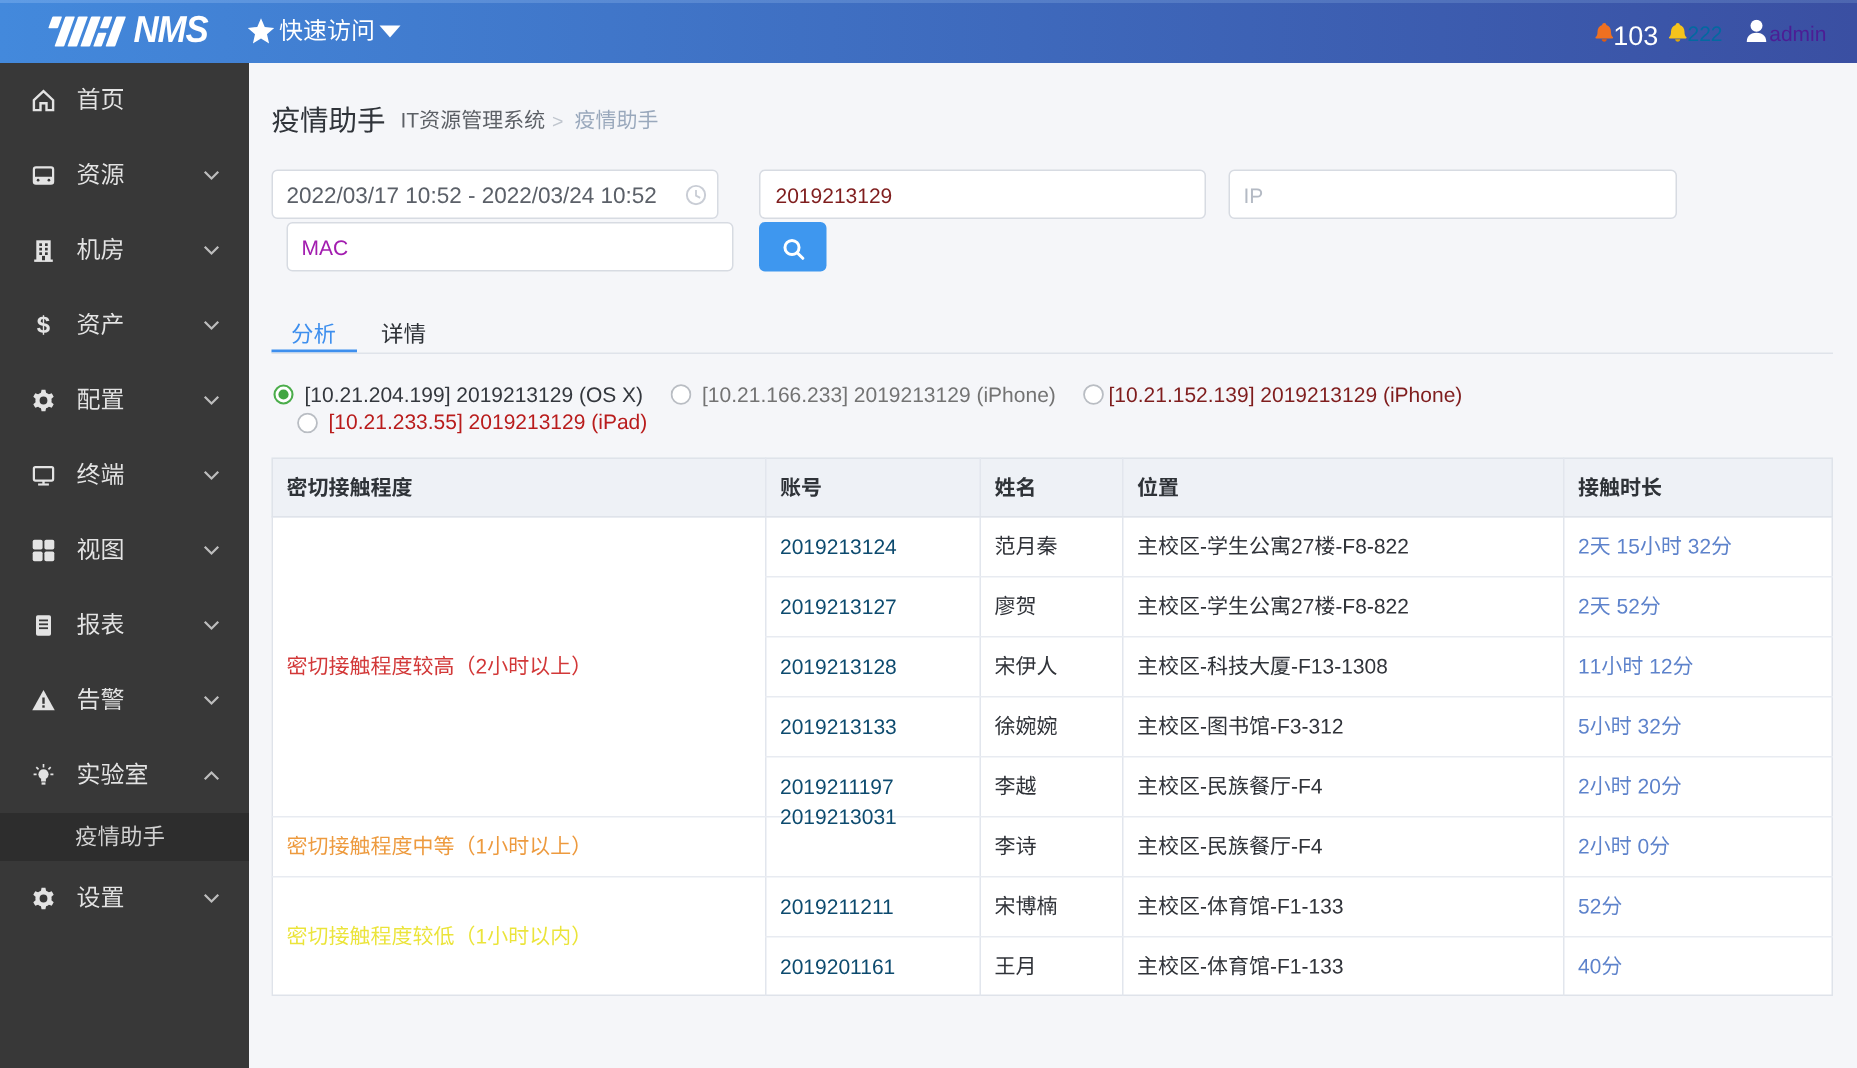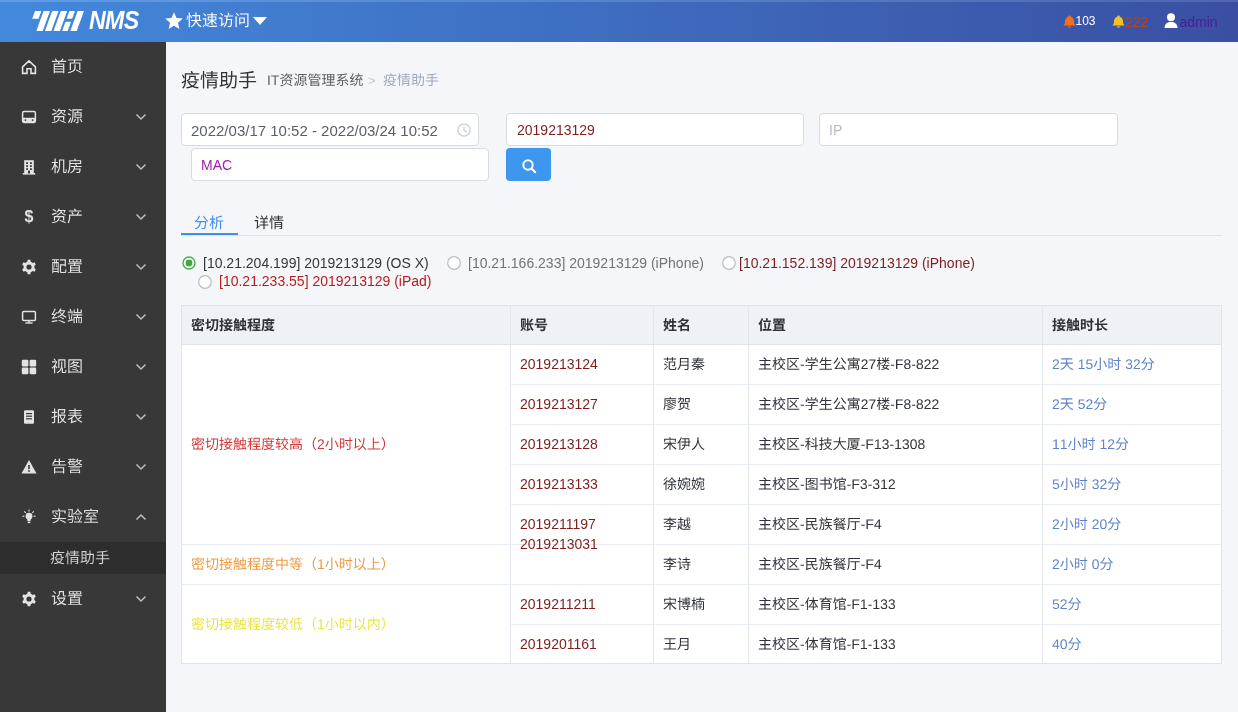--- a/index.html
+++ b/index.html
@@ -8,21 +8,21 @@
 .txt{position:absolute;white-space:nowrap}
 #hdr{position:absolute;left:0;top:0;width:1238px;height:42px;
  background:linear-gradient(90deg,#4389dc 0%,#3a4fa2 100%)}
 #side{position:absolute;left:0;top:42px;width:166px;height:670px;background:#383838}
 .mi{position:absolute;left:0;width:166px;height:50px;display:flex;align-items:center}
 .mi .ic{width:16px;height:16px;margin-left:21px;flex:none}
 .mi svg.lbl{margin-left:14px;margin-top:-2px}
 .chev{margin-left:auto;margin-right:19px;flex:none}
 #sub{position:absolute;left:0;top:542px;width:166px;height:32px;background:#2d2d2d}
 .inp{position:absolute;background:#fff;border:1px solid #d7dbe2;border-radius:4px}
-.cell{position:absolute;white-space:nowrap;font-size:14px;color:#7f1d1d}
+.cell{position:absolute;white-space:nowrap;font-size:14px;color:#0c4a6e}
 .vline{position:absolute;width:1px;background:#e2e6ed}
 .hline{position:absolute;height:1px;background:#e8ebf1}
 </style></head><body>
 
 <div id="hdr"></div>
 <div class="abs" style="left:0;top:0;width:1238px;height:2px;background:linear-gradient(90deg,#5f9ce5,#4d66b0)"></div>
 <svg class="t" style="left:0;top:0" width="300" height="42" viewBox="0 0 300 42">
 <g fill="#fff" transform="translate(35,11) skewX(-20)">
 <rect x="0" y="0" width="6.4" height="7.8" rx="0.5"></rect>
 <rect x="8.6" y="0" width="6.4" height="20" rx="0.5"></rect>
@@ -40,26 +40,26 @@
 <svg class="t" style="left:186px;top:11px" width="66" height="19" viewBox="0 0 66 19">
     <path fill="#ffffff" d="M2.7 1.6V16.3H3.9V1.6ZM1.3 4.6C1.2 5.9 0.9 7.7 0.4 8.8L1.4 9.1C1.8 7.9 2.1 6.1 2.2 4.8ZM4 4.5C4.4 5.5 4.9 6.7 5.1 7.5L6 7C5.8 6.3 5.3 5.1 4.8 4.1ZM12.9 8.9H10.4C10.5 8.2 10.5 7.5 10.5 6.9V5.2H12.9ZM9.3 1.6V4.1H6.1V5.2H9.3V6.9C9.3 7.5 9.3 8.2 9.2 8.9H5.3V10.1H9C8.6 12 7.6 14 4.8 15.4C5 15.6 5.4 16.1 5.6 16.3C8.3 14.9 9.5 12.9 10 10.8C11 13.4 12.5 15.3 14.7 16.3C14.9 16 15.3 15.5 15.6 15.2C13.3 14.4 11.8 12.4 10.9 10.1H15.4V8.9H14.1V4.1H10.5V1.6Z M17.1 2.8C18 3.7 19.1 4.9 19.6 5.6L20.5 4.9C20 4.1 18.9 3 18 2.2ZM20.3 7.3H16.8V8.4H19.1V13.4C18.4 13.7 17.5 14.3 16.7 15.1L17.4 16.2C18.3 15.2 19.1 14.3 19.7 14.3C20.1 14.3 20.6 14.8 21.2 15.2C22.4 15.8 23.7 16 25.6 16C27.1 16 29.9 15.9 31.1 15.8C31.1 15.5 31.3 14.9 31.4 14.6C29.8 14.8 27.5 14.9 25.6 14.9C23.9 14.9 22.5 14.8 21.5 14.2C20.9 13.9 20.6 13.6 20.3 13.4ZM22.8 6.6H25.4V8.6H22.8ZM26.6 6.6H29.2V8.6H26.6ZM25.4 1.6V3.2H21.1V4.3H25.4V5.6H21.7V9.6H24.9C23.9 10.9 22.4 12.2 20.9 12.8C21.2 13.1 21.5 13.5 21.7 13.8C23 13.1 24.4 11.8 25.4 10.5V14.2H26.6V10.5C27.9 11.5 29.3 12.6 30.1 13.5L30.8 12.7C30 11.8 28.4 10.5 26.9 9.6H30.4V5.6H26.6V4.3H31.1V3.2H26.6V1.6Z M41.5 1.9C41.8 2.7 42.1 3.7 42.2 4.3L43.4 4C43.3 3.4 42.9 2.3 42.6 1.6ZM34 2.6C34.8 3.3 35.8 4.4 36.3 5L37.1 4.1C36.6 3.5 35.6 2.5 34.8 1.8ZM38 4.4V5.5H40.3C40.2 9.5 40 13.4 37.4 15.5C37.7 15.7 38.1 16 38.3 16.3C40.3 14.6 41 12 41.3 9H44.9C44.7 13 44.5 14.5 44.1 14.9C44 15 43.9 15.1 43.6 15.1C43.3 15.1 42.5 15 41.6 15C41.8 15.3 42 15.8 42 16.1C42.8 16.2 43.6 16.2 44.1 16.1C44.6 16.1 44.9 16 45.2 15.6C45.7 15 45.9 13.3 46.1 8.4C46.1 8.3 46.1 7.9 46.1 7.9H41.4C41.5 7.1 41.5 6.3 41.5 5.5H47.2V4.4ZM32.7 6.6V7.7H35.2V13C35.2 13.8 34.6 14.3 34.3 14.6C34.5 14.8 34.9 15.3 35.1 15.6C35.3 15.2 35.7 14.8 38.6 12.7C38.5 12.5 38.3 12 38.2 11.7L36.4 13V6.6Z M49.5 5.2V16.3H50.7V5.2ZM49.7 2.3C50.5 3.2 51.5 4.3 52 5L53 4.4C52.4 3.7 51.3 2.6 50.5 1.8ZM53.7 2.5V3.6H61.3V14.6C61.3 14.9 61.2 15 60.9 15C60.7 15 59.7 15 58.8 15C58.9 15.3 59.1 15.8 59.2 16.2C60.4 16.2 61.3 16.2 61.8 15.9C62.3 15.7 62.5 15.4 62.5 14.6V2.5ZM53.2 6.4V13.4H54.3V12.3H58.8V6.4ZM54.3 7.5H57.6V11.2H54.3Z"></path>
   </svg>
 <svg class="t" style="left:252px;top:16px" width="16" height="10" viewBox="0 0 16 10">
     <path fill="#fff" d="M1 1 L15 1 L8 9 Z"></path>
   </svg>
 <svg class="t" style="left:1062.5px;top:14.5px" width="13" height="13" viewBox="0 0 13 13">
     <path fill="#ef7021" d="M6.5 0.4 C7.3 0.4 7.9 1 7.9 1.7 C9.9 2.3 11 4 11 6.2 C11 8.2 11.4 9 12.2 9.7 C12.6 10 12.4 10.6 11.9 10.6 L1.1 10.6 C0.6 10.6 0.4 10 0.8 9.7 C1.6 9 2 8.2 2 6.2 C2 4 3.1 2.3 5.1 1.7 C5.1 1 5.7 0.4 6.5 0.4 Z"></path>
     <path fill="#e05a10" d="M4.8 11.2 L8.2 11.2 C8.2 12.2 7.4 12.9 6.5 12.9 C5.6 12.9 4.8 12.2 4.8 11.2 Z"></path>
   </svg>
-<div class="txt" style="left:1075.5px;top:13.5px;font-size:12px;color:#fff">103</div>
+<div class="txt" style="left:1075.5px;top:13.5px;font-size:18px;color:#fff">103</div>
 <svg class="t" style="left:1112px;top:14.5px" width="13" height="13" viewBox="0 0 13 13">
     <path fill="#f5c31c" d="M6.5 0.4 C7.3 0.4 7.9 1 7.9 1.7 C9.9 2.3 11 4 11 6.2 C11 8.2 11.4 9 12.2 9.7 C12.6 10 12.4 10.6 11.9 10.6 L1.1 10.6 C0.6 10.6 0.4 10 0.8 9.7 C1.6 9 2 8.2 2 6.2 C2 4 3.1 2.3 5.1 1.7 C5.1 1 5.7 0.4 6.5 0.4 Z"></path>
     <path fill="#dda70e" d="M4.8 11.2 L8.2 11.2 C8.2 12.2 7.4 12.9 6.5 12.9 C5.6 12.9 4.8 12.2 4.8 11.2 Z"></path>
   </svg>
-<div class="txt" style="left:1125px;top:13.5px;font-size:14px;color:#c2410c">222</div>
+<div class="txt" style="left:1125px;top:13.5px;font-size:14px;color:#0369a1">222</div>
 <svg class="t" style="left:1163px;top:13px" width="16" height="15" viewBox="0 0 16 15">
 <circle cx="8" cy="4.2" r="4" fill="#fff"></circle>
 <path fill="#fff" d="M1.5 15 C1.5 10.8 4.4 8.9 8 8.9 C11.6 8.9 14.5 10.8 14.5 15 Z"></path>
   </svg>
 <div class="txt" style="left:1179.5px;top:13.5px;font-size:14px;color:#4c1d95">admin</div>
 <div id="side"></div>
 <div class="mi" style="top:42px">
 <svg class="ic" viewBox="0 0 16 16">
       <path fill="none" stroke="#e3e3e3" stroke-width="1.6" d="M1.6 7.8 L8 1.8 L14.4 7.8 L14.4 14.4 L10 14.4 L10 9.8 L6 9.8 L6 14.4 L1.6 14.4 Z"></path>
     </svg>

